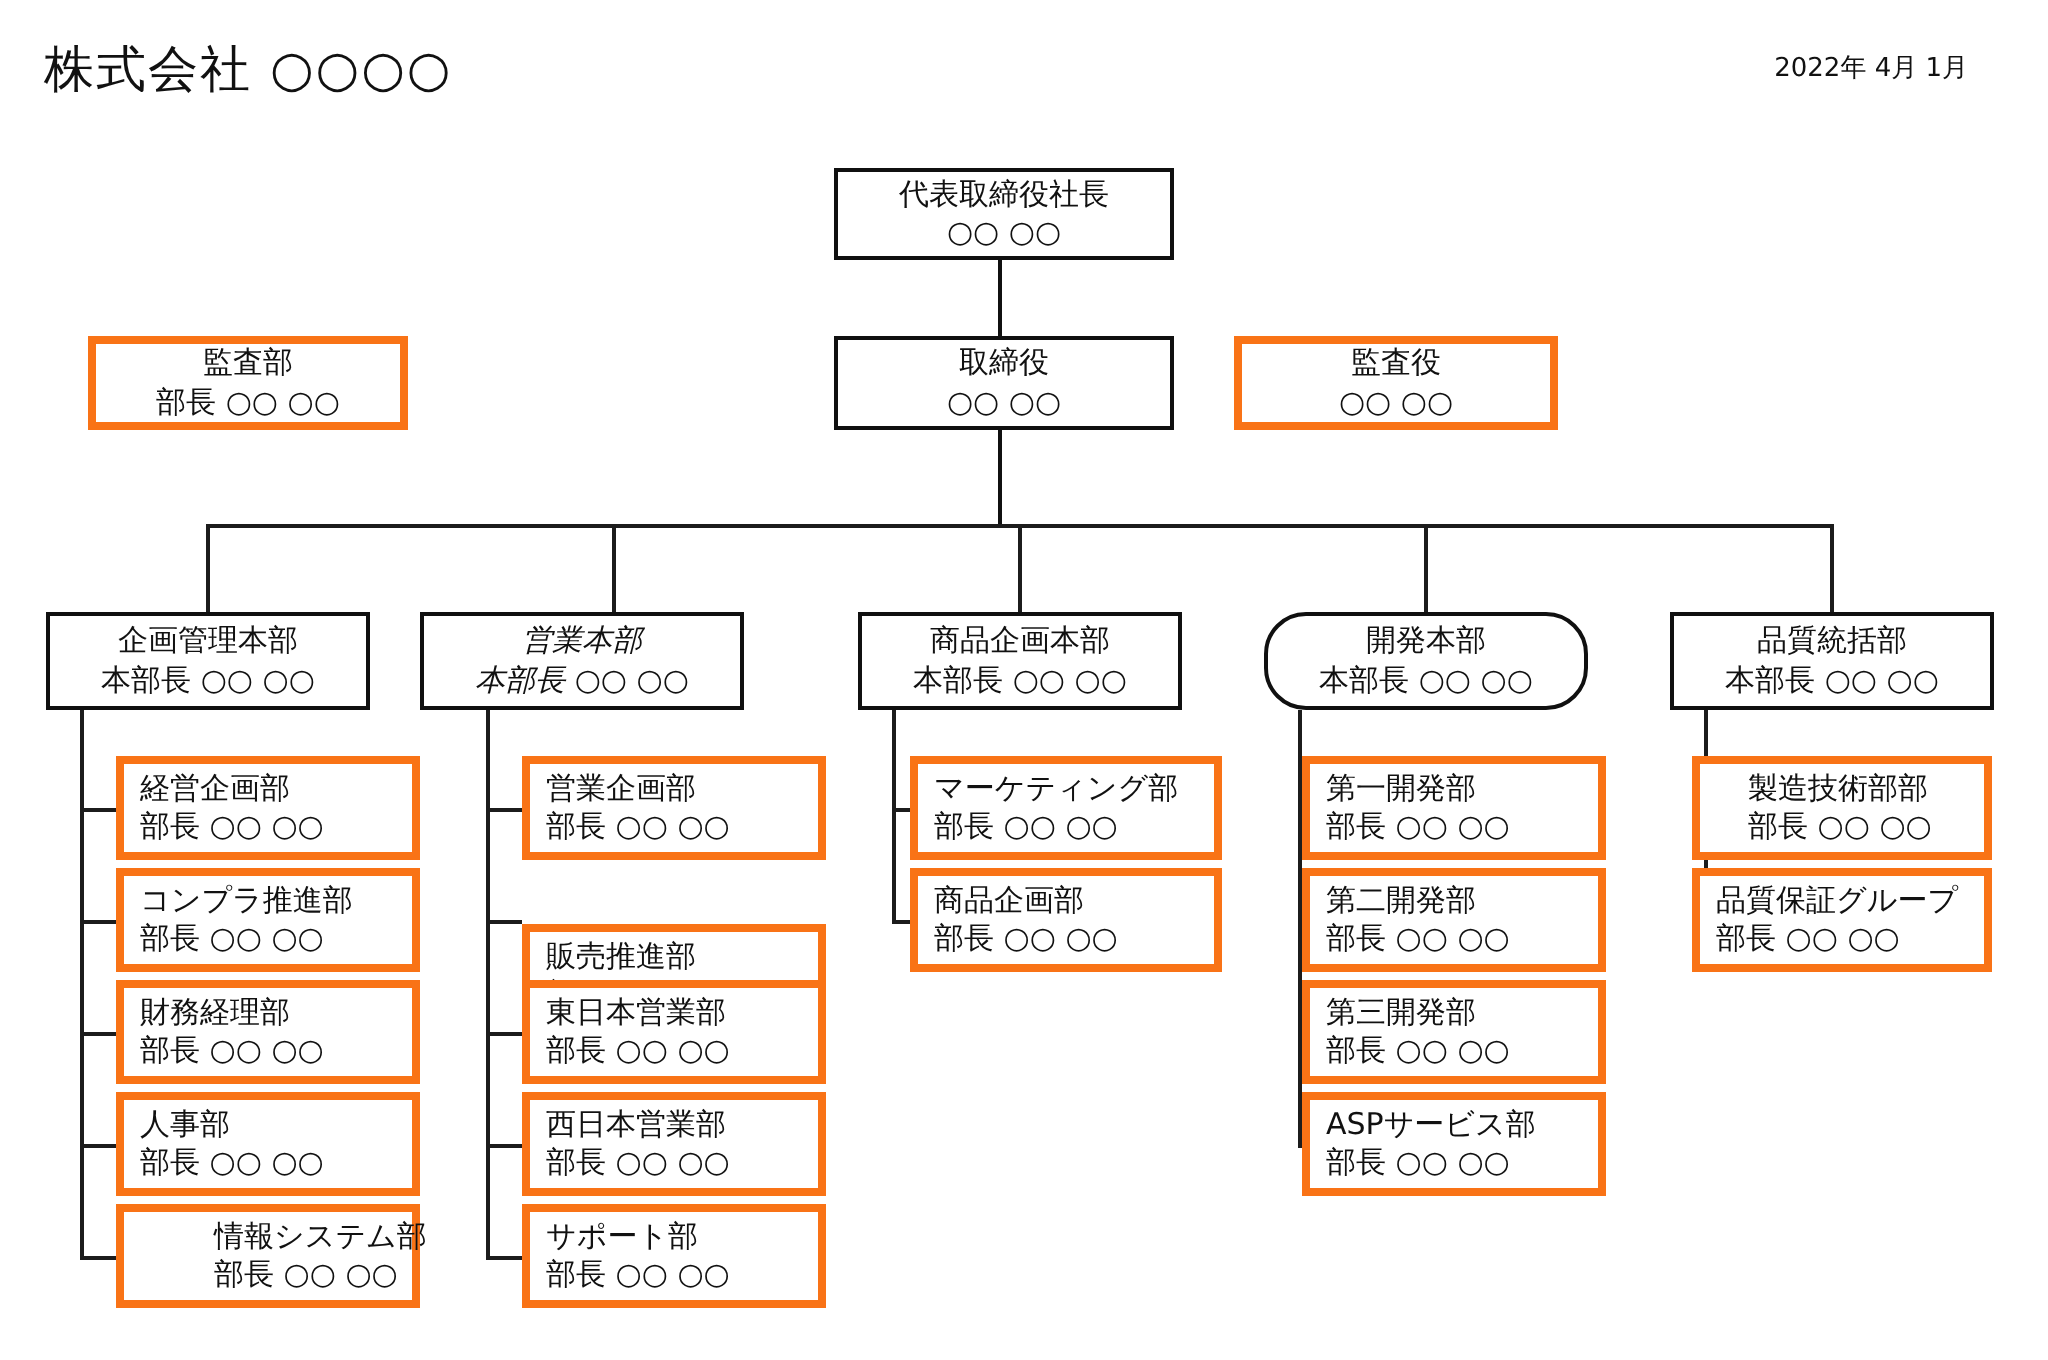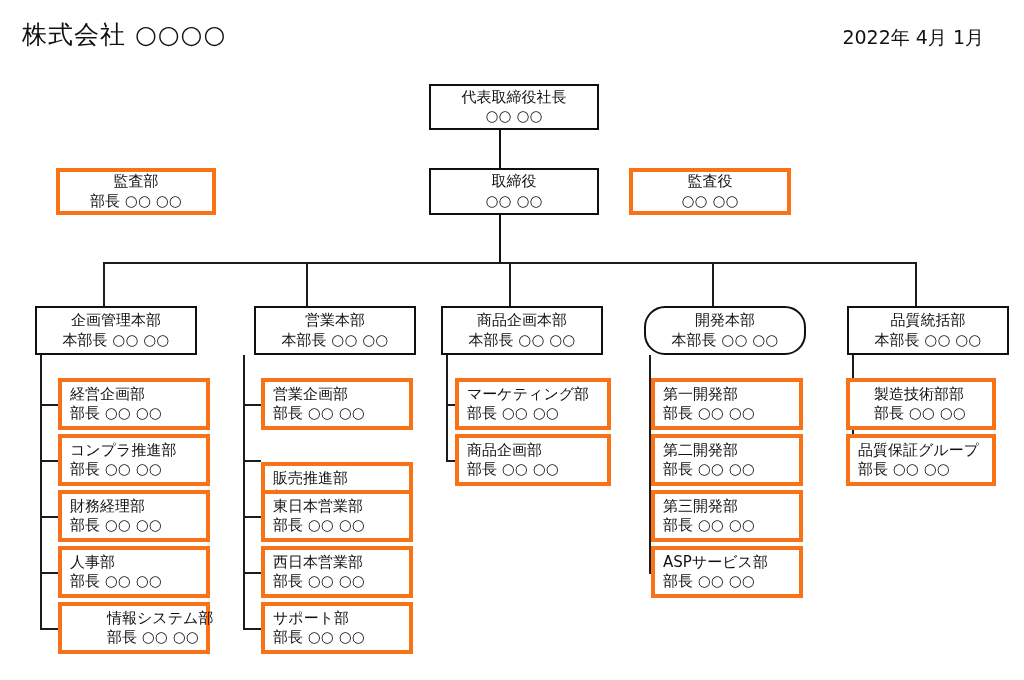--- a/index.html
+++ b/index.html
@@ -31,38 +31,38 @@
     top: 18px;
     font-size: 25px;
     letter-spacing: 1px;
     white-space: pre;
     color: #111111;
   }
   .hdr-date {
     position: absolute;
     right: 40px;
     top: 25px;
-    font-size: 19px;
+    font-size: 13px;
     white-space: pre;
     color: #111111;
   }
 
   
   .node {
     position: absolute;
     box-sizing: border-box;
     background: #ffffff;
     border: 4px solid #f97316;
     display: flex;
     flex-direction: column;
     justify-content: center;
     z-index: 5;
   }
   .node.thick { border: 2.2px solid #101010; }
-  .node.centered { align-items: center; text-align: center; margin-left: 12px; }
+  .node.centered { align-items: center; text-align: center; }
   .node.lefty   { align-items: flex-start; text-align: left; padding-left: 8px; }
 
   .node .l1, .node .l2 {
     font-size: 15px;
     line-height: 1.28;
     white-space: pre;
     color: #111111;
   }
 
   
@@ -139,21 +139,21 @@
       <div class="ln h" style="left: 40px; top: 572px; width: 18px;"></div>
       <div class="node lefty" style="left: 58px; top: 546px; width: 152px; height: 52px;">
         <div class="l1">人事部</div>
         <div class="l2">部長 ○○ ○○</div>
       </div>
       <div class="ln h" style="left: 40px; top: 628px; width: 18px;"></div>
       <div class="node lefty" style="left: 58px; top: 602px; width: 152px; height: 52px; padding-left: 45px;">
         <div class="l1">情報システム部</div>
         <div class="l2">部長 ○○ ○○</div>
       </div>
-      <div class="node thick centered" style="left: 242px; top: 306px; width: 162px; height: 49px;">
+      <div class="node thick centered" style="left: 210px; top: 306px; width: 162px; height: 49px; font-style: italic;">
         <div class="l1">営業本部</div>
         <div class="l2">本部長 ○○ ○○</div>
       </div>
       <div class="ln v" style="left: 243px; top: 355px; height: 273px;"></div>
       <div class="ln h" style="left: 243px; top: 404px; width: 18px;"></div>
       <div class="node lefty" style="left: 261px; top: 378px; width: 152px; height: 52px;">
         <div class="l1">営業企画部</div>
         <div class="l2">部長 ○○ ○○</div>
       </div>
       <div class="ln h" style="left: 243px; top: 460px; width: 18px;"></div>

